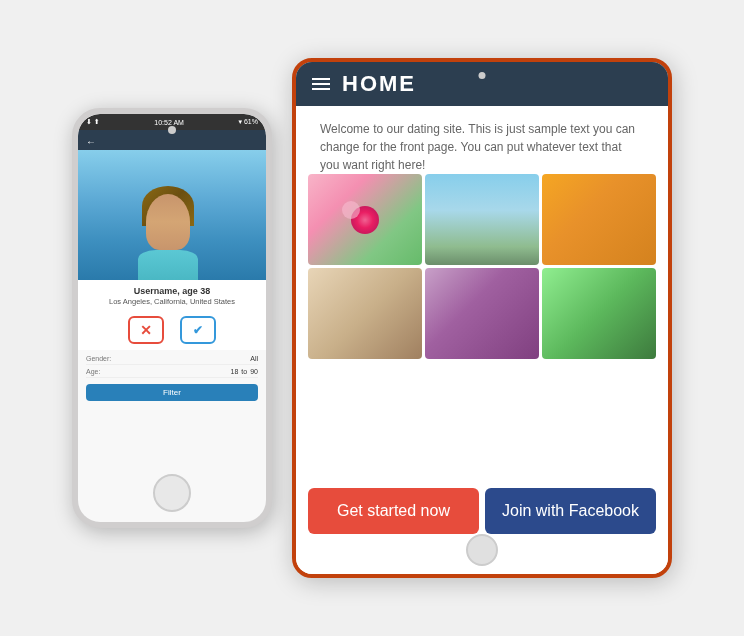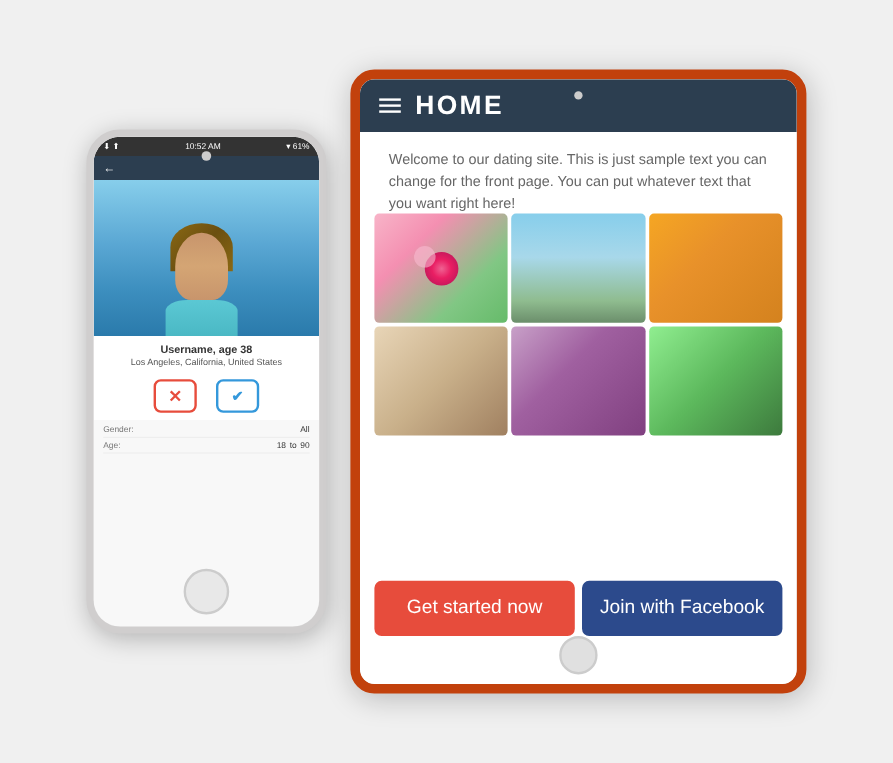--- a/index.html
+++ b/index.html
@@ -234,21 +234,21 @@
       cursor: pointer;
       margin-top: 3px;
     }
 
     
     .tablet {
       width: 380px;
       height: 520px;
       background: #e8e8e8;
       border-radius: 20px;
-      border: 8px solid #c2410c;
+      border: 4px solid #c2410c;
       box-shadow: 2px 4px 24px rgba(0,0,0,0.22), inset 0 0 0 1px #e0e0e0;
       position: relative;
       overflow: hidden;
       flex-shrink: 0;
     }
     .tablet::before {
       content: '';
       position: absolute;
       top: 10px;
       left: 50%;
@@ -477,20 +477,21 @@
           <span class="phone-filter-value">All</span>
         </div>
         <div class="phone-filter-row">
           <span class="phone-filter-label">Age:</span>
           <span class="phone-filter-value phone-filter-age">
             <span>18</span>
             <span>to</span>
             <span>90</span>
           </span>
         </div>
+        <button class="phone-filter-btn">Filter</button>
       </div>
     </div>
   </div>
 
   <div class="tablet">
     <div class="tablet-inner">
 
       <div class="tablet-header">
         <div class="hamburger-icon">
           <span></span>

